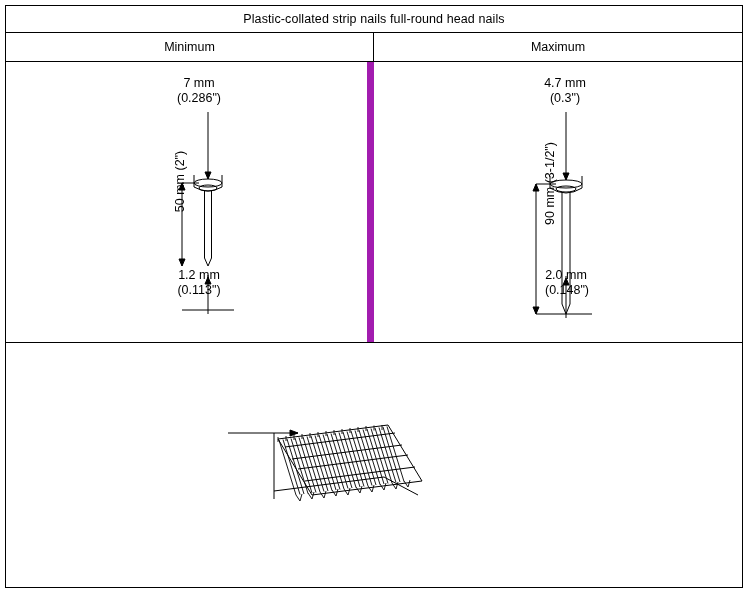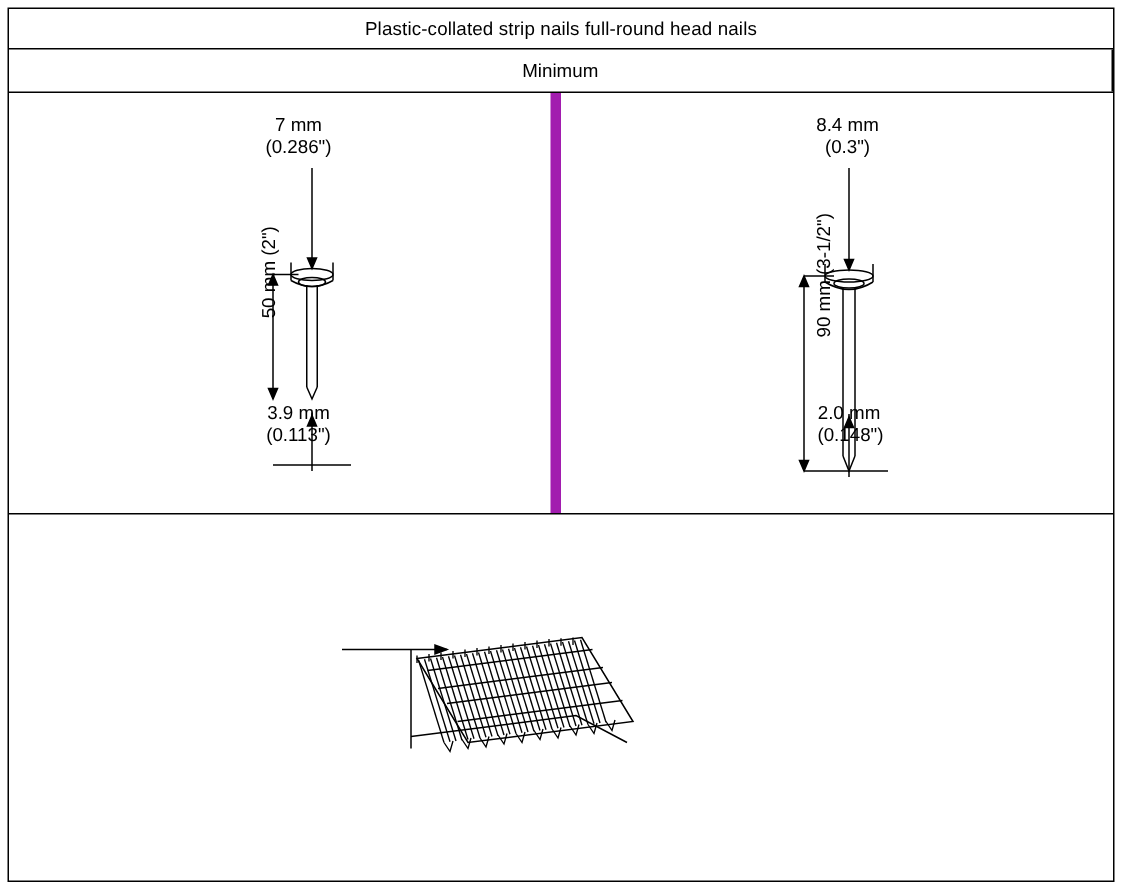--- a/index.html
+++ b/index.html
@@ -118,32 +118,33 @@
 <div id="page">
 
   <div class="table-frame">
 
     <div class="title-row">
       <div class="title-text">Plastic-collated strip nails full-round head nails</div>
     </div>
 
     <div class="header-row">
       <div class="header-cell first">Minimum</div>
+      <div class="header-cell">Maximum</div>
     </div>
 
     <div class="spec-row">
 
       <div class="spec-cell first">
 
         <div class="lbl" style="left:153px; top:14px; width:80px;">7 mm</div>
         <div class="lbl" style="left:143px; top:29px; width:100px;">(0.286")</div>
 
         <div class="lbl vert" style="left:124px; top:112px; width:100px;">50 mm (2")</div>
 
-        <div class="lbl" style="left:143px; top:206px; width:100px;">3.9 mm</div>
+        <div class="lbl" style="left:143px; top:206px; width:100px;">1.2 mm</div>
         <div class="lbl" style="left:138px; top:221px; width:110px;">(0.113")</div>
 
         <svg class="dia" width="369" height="281" viewBox="0 0 369 281">
           <g stroke="#000000" fill="none" stroke-width="1">
 
             <ellipse cx="202" cy="121" rx="14" ry="4"></ellipse>
             <ellipse cx="202" cy="126" rx="9" ry="3"></ellipse>
             <line x1="188" y1="121" x2="188" y2="125"></line>
             <line x1="216" y1="121" x2="216" y2="125"></line>
             <path d="M188 125 Q 195 129 202 129 Q 209 129 216 125"></path>
@@ -168,21 +169,21 @@
             <line x1="216" y1="113" x2="216" y2="121"></line>
 
             <line x1="202" y1="213" x2="202" y2="252"></line>
             <path d="M202 215 L 199 222 L 205 222 Z" fill="#000000"></path>
           </g>
         </svg>
       </div>
 
       <div class="spec-cell">
 
-        <div class="lbl" style="left:141px; top:14px; width:100px;">8.4 mm</div>
+        <div class="lbl" style="left:141px; top:14px; width:100px;">4.7 mm</div>
         <div class="lbl" style="left:141px; top:29px; width:100px;">(0.3")</div>
 
         <div class="lbl vert" style="left:106px; top:114px; width:140px;">90 mm (3-1/2")</div>
 
         <div class="lbl" style="left:137px; top:206px; width:110px;">2.0 mm</div>
         <div class="lbl" style="left:134px; top:221px; width:118px;">(0.148")</div>
 
         <svg class="dia" width="368" height="281" viewBox="0 0 368 281">
           <g stroke="#000000" fill="none" stroke-width="1">
             <ellipse cx="192" cy="122" rx="16" ry="4"></ellipse>

